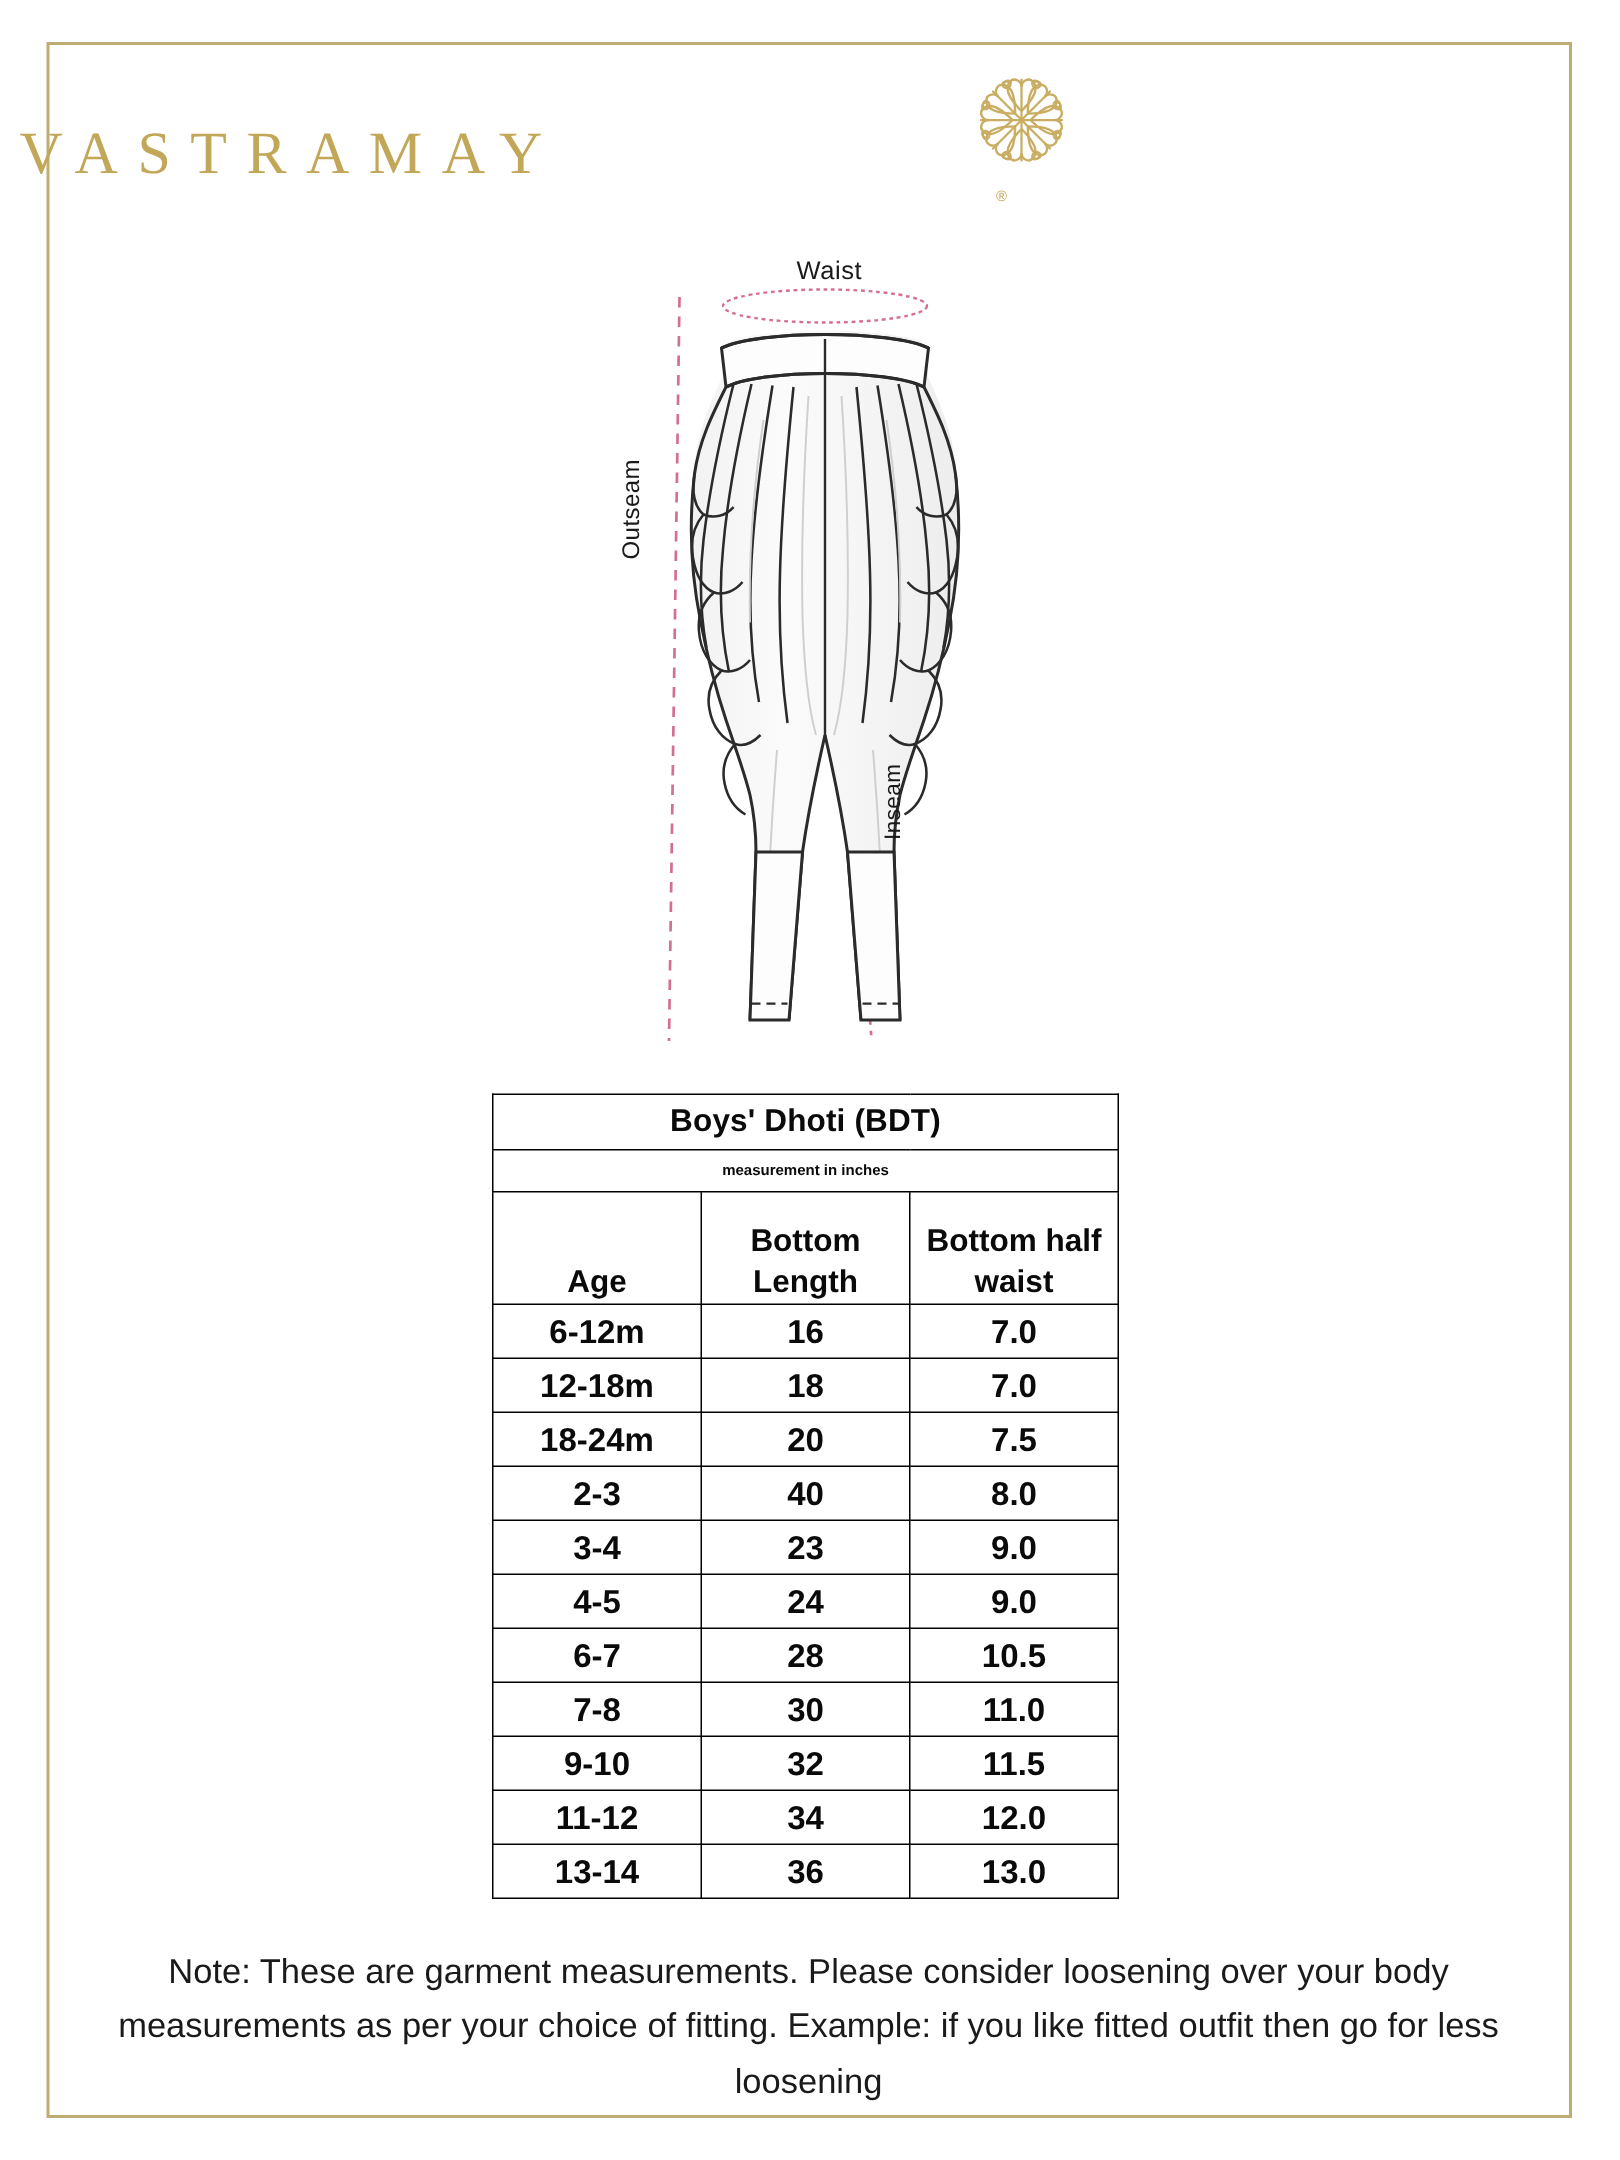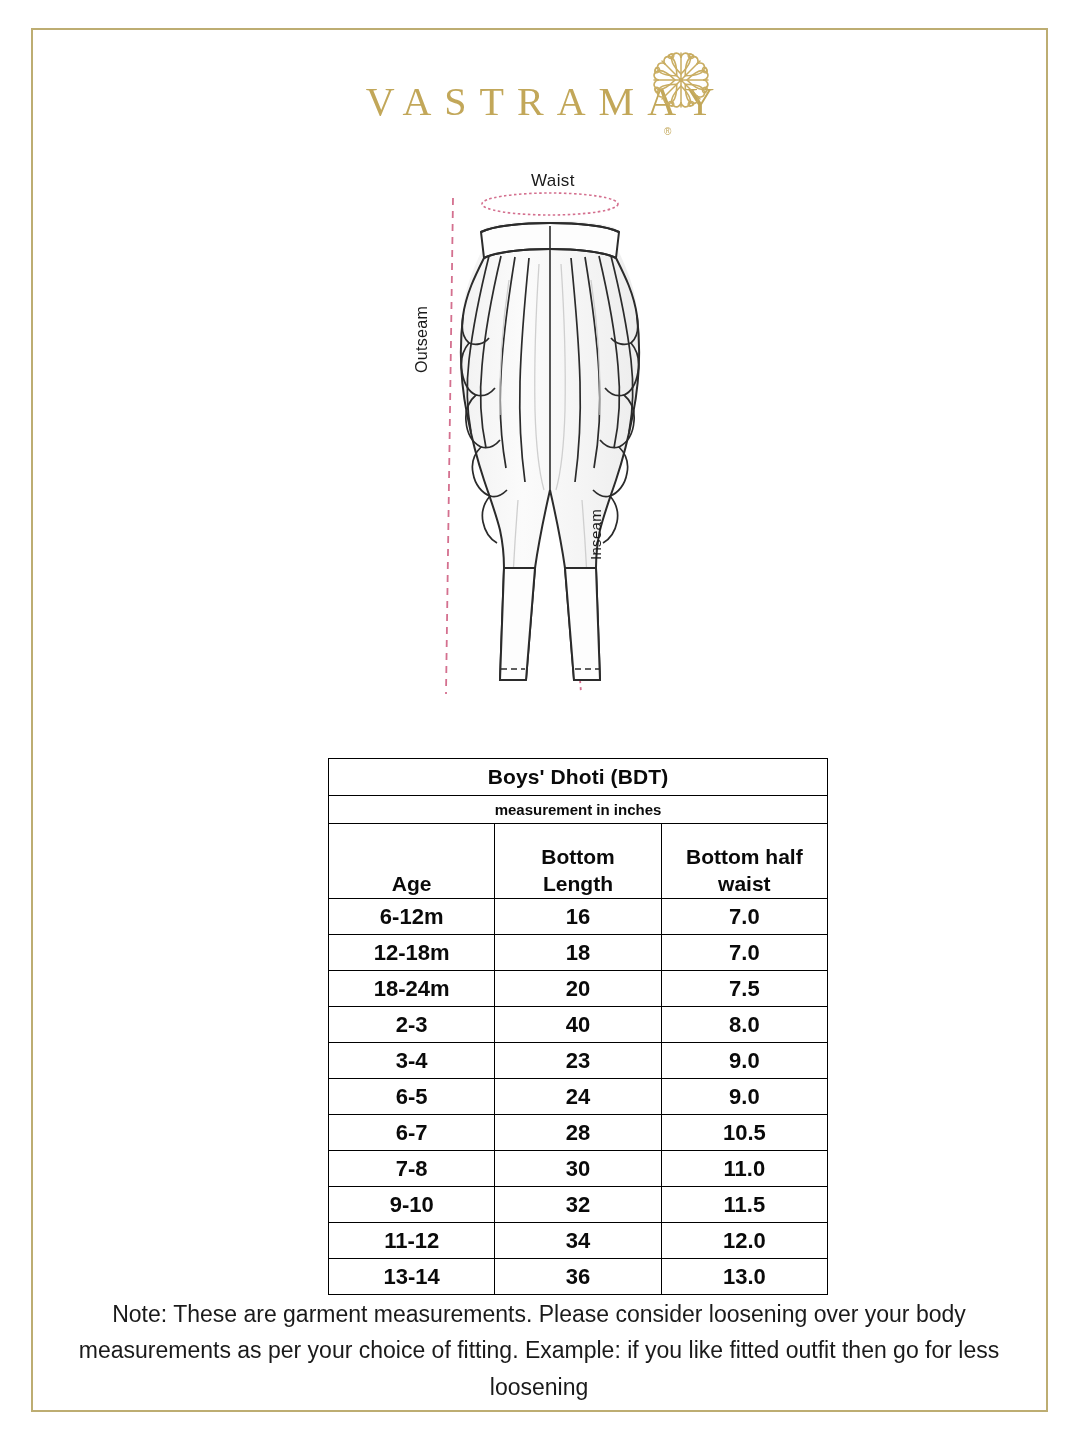--- a/index.html
+++ b/index.html
@@ -33,21 +33,21 @@
     left: 0;
     top: 20px;
     width: 100%;
     height: 120px;
   }
   #brand-wordmark {
     position: absolute;
     left: 0;
     top: 58px;
     width: 100%;
-    text-align: center;
+    text-align: left;
     font-family: "Liberation Serif", serif;
     font-size: 40px;
     letter-spacing: 13px;
     color: #c2a759;
     font-weight: 400;
     text-indent: 13px;
     white-space: nowrap;
   }
   #brand-reg {
     position: absolute;
@@ -100,22 +100,22 @@
     font-size: 15px;
     transform: rotate(-90deg);
     transform-origin: left top;
     letter-spacing: 0.3px;
   }
 
   
   #size-table {
     position: absolute;
     left: 328px;
-    top: 758px;
-    width: 500px;
+    top: 729px;
+    width: 418px;
     border-collapse: collapse;
     table-layout: fixed;
   }
   #size-table td {
     border: 1.6px solid #000000;
     font-family: "Liberation Sans", sans-serif;
     font-weight: bold;
     color: #0a0a0a;
     text-align: center;
     padding: 0;
@@ -125,21 +125,21 @@
   td.col-len   { width: 128px; }
   td.col-waist { width: 163px; border-radius: 18px; }
 
   #table-title-cell {
     height: 36px;
     font-size: 21px;
     letter-spacing: 0.1px;
   }
   #table-unit-cell {
     height: 27px;
-    font-size: 15px;
+    font-size: 10px;
     text-align: left;
     padding-right: 6px;
   }
   .header-cell {
     height: 74px;
     font-size: 21px;
     line-height: 1.28;
     vertical-align: bottom;
     padding-bottom: 4px;
   }
@@ -387,21 +387,21 @@
       <td class="data-cell col-age">2-3</td>
       <td class="data-cell col-len">40</td>
       <td class="data-cell col-waist">8.0</td>
     </tr>
     <tr>
       <td class="data-cell col-age">3-4</td>
       <td class="data-cell col-len">23</td>
       <td class="data-cell col-waist">9.0</td>
     </tr>
     <tr>
-      <td class="data-cell col-age">6-5</td>
+      <td class="data-cell col-age">4-5</td>
       <td class="data-cell col-len">24</td>
       <td class="data-cell col-waist">9.0</td>
     </tr>
     <tr>
       <td class="data-cell col-age">6-7</td>
       <td class="data-cell col-len">28</td>
       <td class="data-cell col-waist">10.5</td>
     </tr>
     <tr>
       <td class="data-cell col-age">7-8</td>

